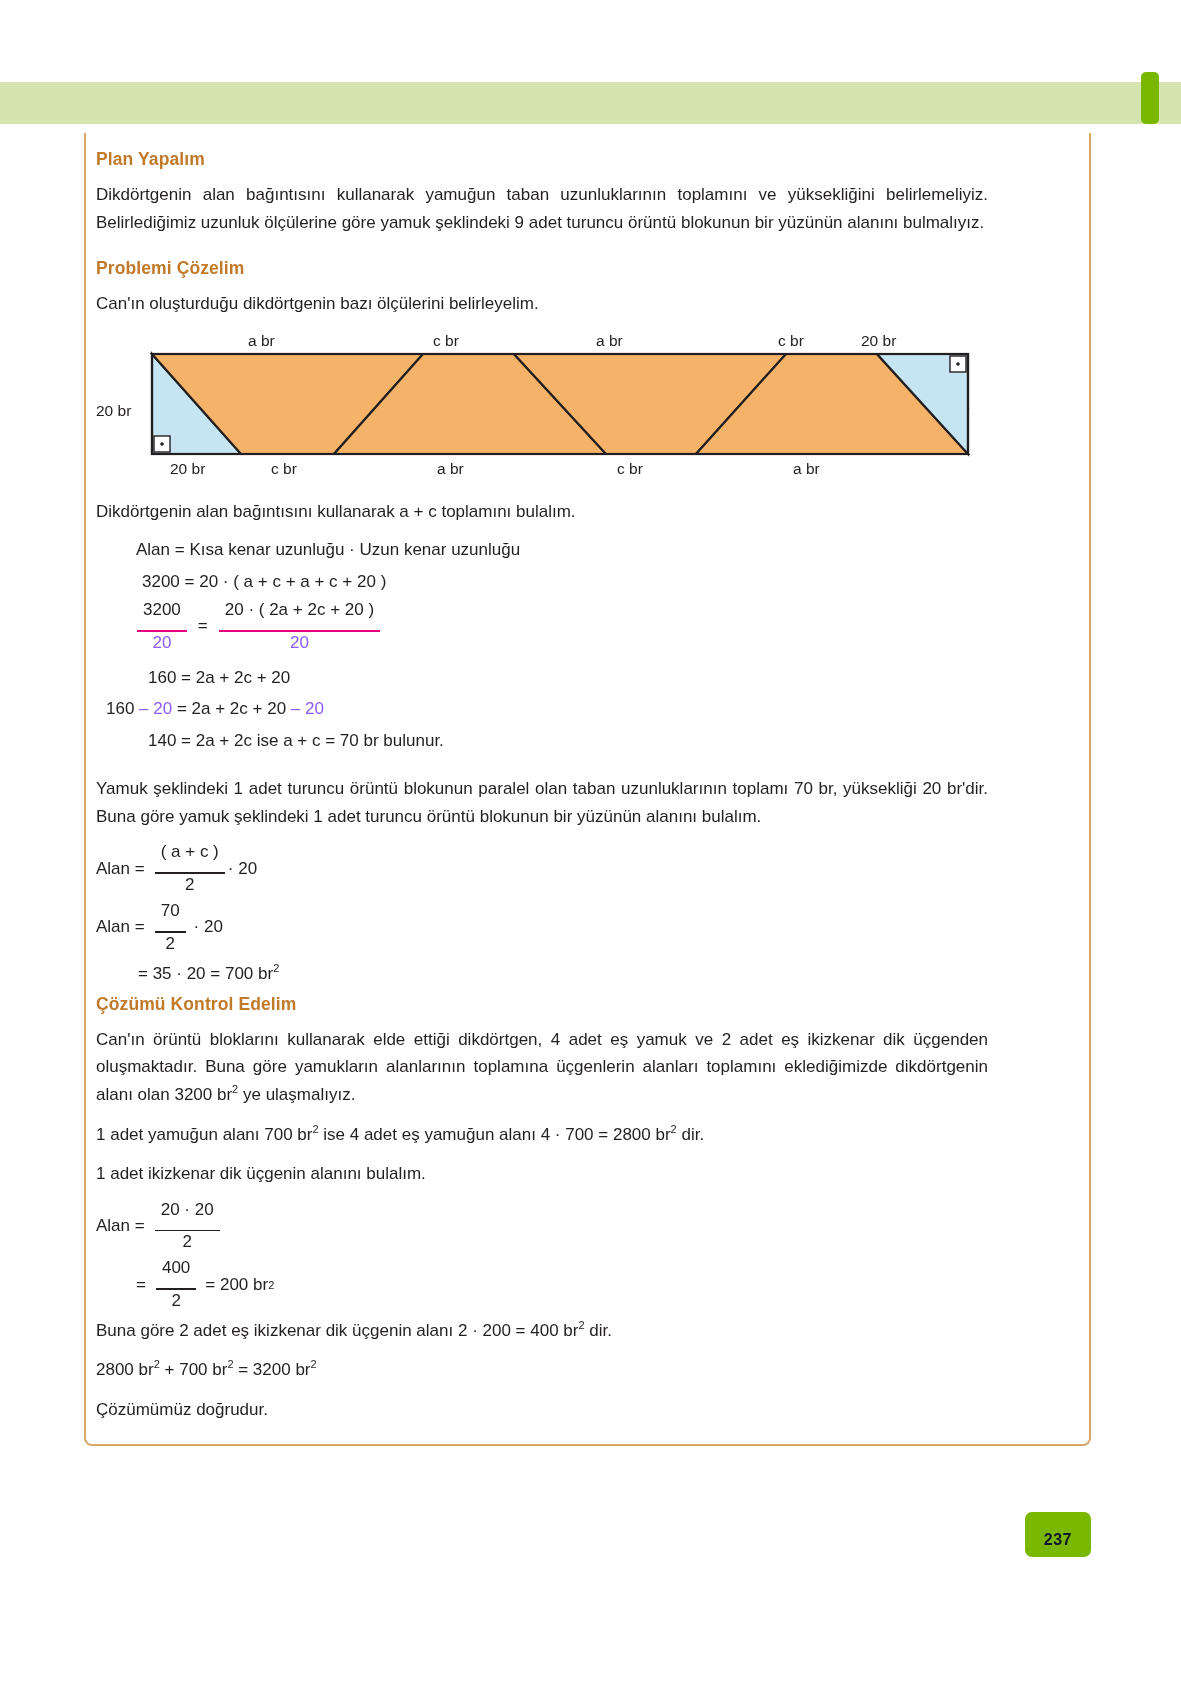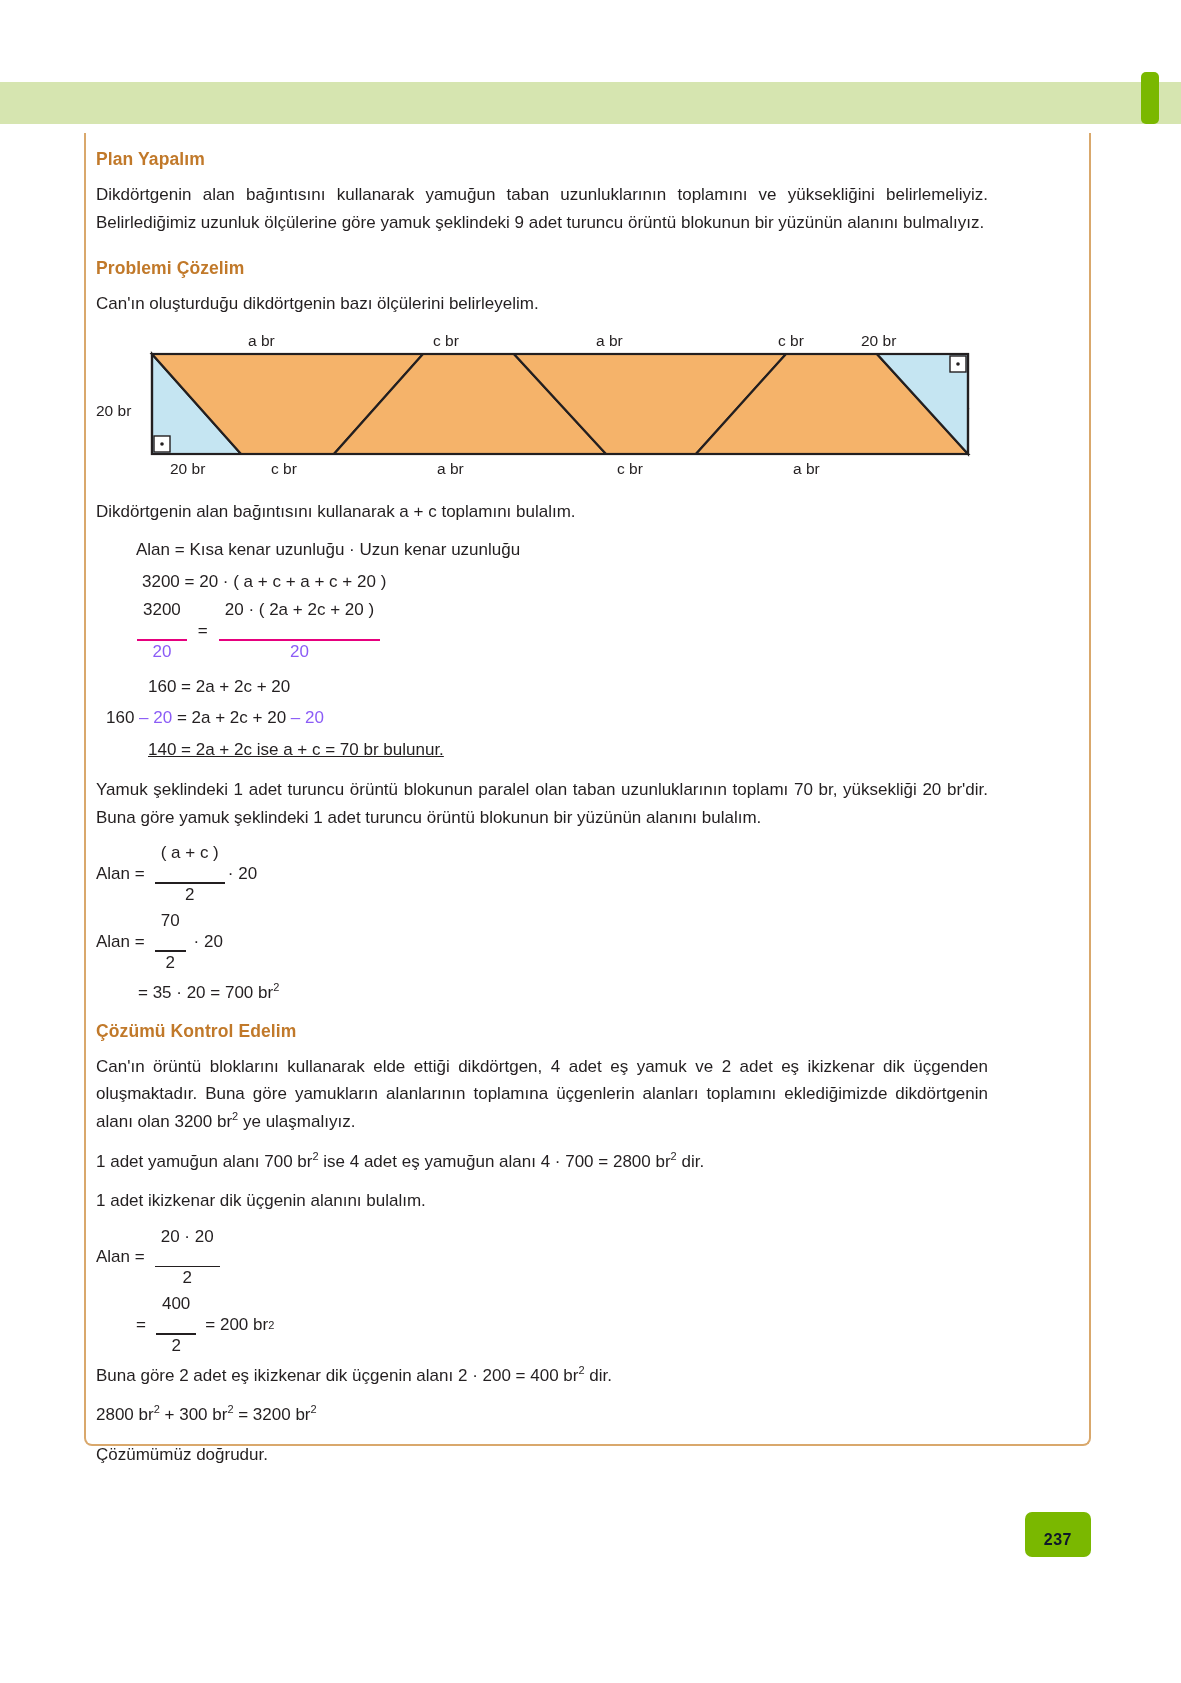--- a/index.html
+++ b/index.html
@@ -101,21 +101,21 @@
   .eqrow .op  { margin: 0 8px; }
 
   .frac {
     display: inline-flex;
     flex-direction: column;
     align-items: center;
     vertical-align: middle;
     margin: 0 3px;
     line-height: 1.18;
   }
-  .frac .num { padding: 0 6px 19px 6px; }
+  .frac .num { padding: 0 6px 10px 6px; }
   .frac .den { padding: 1px 6px 0 6px; }
   .frac .bar {
     width: 100%;
     height: 1.6px;
     background: #231f20;
   }
   .frac.pinkbar .bar { background: #e6007e; }
 
   sup.sq { font-size: 11px; vertical-align: super; }
 
@@ -210,21 +210,21 @@
       <span class="den pink">20</span>
     </span>
   </div>
 
   <div class="math indent4" style="margin-top:12px;">160 = 2a + 2c + 20</div>
 
   <div class="math indent3">
     <span>160 </span><span class="pink">– 20</span><span> = 2a + 2c + 20 </span><span class="pink">– 20</span>
   </div>
 
-  <div class="math indent4" style="margin-bottom:14px;text-decoration:underline;">140 = 2a + 2c ise a + c = 70 br bulunur.</div>
+  <div class="math indent4" style="margin-bottom:22px;">140 = 2a + 2c ise a + c = 70 br bulunur.</div>
 
   <p class="para">Yamuk şeklindeki 1 adet turuncu örüntü blokunun paralel olan taban uzunluklarının toplamı 70 br, yüksekliği 20 br'dir. Buna göre yamuk şeklindeki 1 adet turuncu örüntü blokunun bir yüzünün alanını bulalım.</p>
 
   <div class="eqrow">
     <span class="lead">Alan =</span>
     <span class="frac">
       <span class="num">( a + c )</span>
       <span class="bar"></span>
       <span class="den">2</span>
     </span>
@@ -234,21 +234,21 @@
   <div class="eqrow">
     <span class="lead">Alan =</span>
     <span class="frac">
       <span class="num">70</span>
       <span class="bar"></span>
       <span class="den">2</span>
     </span>
     <span style="margin-left:5px;">· 20</span>
   </div>
 
-  <div class="math" style="padding-left:42px; margin-bottom:16px;">
+  <div class="math" style="padding-left:42px; margin-bottom:8px;">
     <span>= 35 · 20 = 700 br</span><sup class="sq">2</sup>
   </div>
 
   <h2 class="section-head">Çözümü Kontrol Edelim</h2>
 
   <p class="para">
     <span>Can'ın örüntü bloklarını kullanarak elde ettiği dikdörtgen, 4 adet eş yamuk ve 2 adet eş ikizkenar dik üçgenden oluşmaktadır. Buna göre yamukların alanlarının toplamına üçgenlerin alanları toplamını eklediğimizde dikdörtgenin alanı olan 3200 br</span><sup class="sq">2</sup><span> ye ulaşmalıyız.</span>
   </p>
 
   <p class="para nj">
@@ -275,20 +275,20 @@
     </span>
     <span style="margin-left:6px;">= 200 br</span>
       <sup class="sq">2</sup>
   </div>
 
   <p class="para nj" style="margin-top:6px;">
     <span>Buna göre 2 adet eş ikizkenar dik üçgenin alanı 2 · 200 = 400 br</span><sup class="sq">2</sup><span> dir.</span>
   </p>
 
   <p class="para nj">
-    <span>2800 br</span><sup class="sq">2</sup><span> + 300 br</span><sup class="sq">2</sup><span> = 3200 br</span><sup class="sq">2</sup>
+    <span>2800 br</span><sup class="sq">2</sup><span> + 700 br</span><sup class="sq">2</sup><span> = 3200 br</span><sup class="sq">2</sup>
   </p>
 
   <p class="para nj">Çözümümüz doğrudur.</p>
 
 </div>
 
 <div class="pagenum">237</div>
 
 </body></html>

